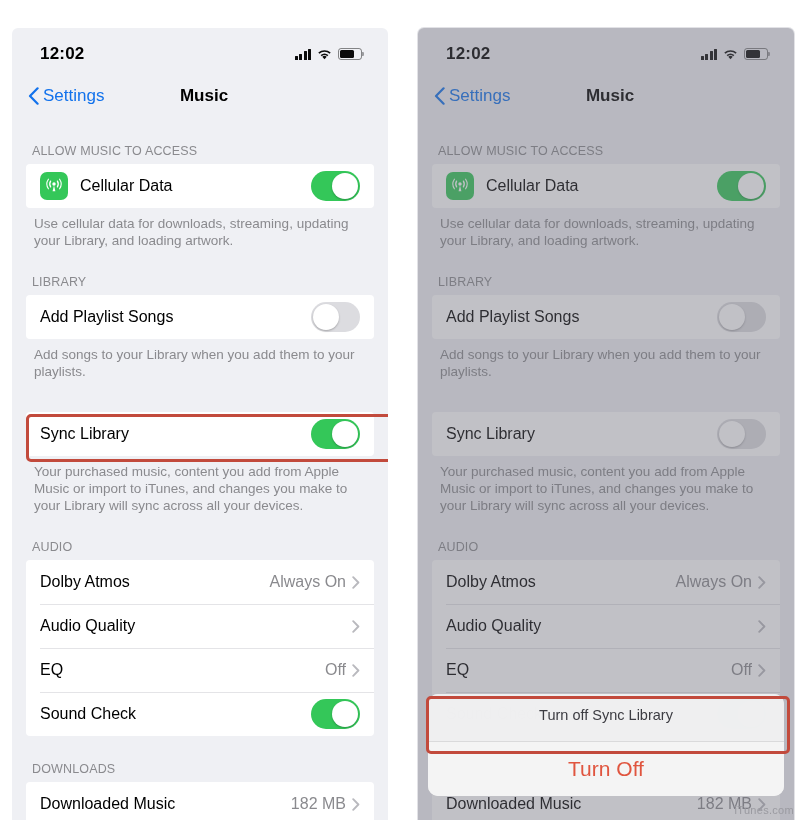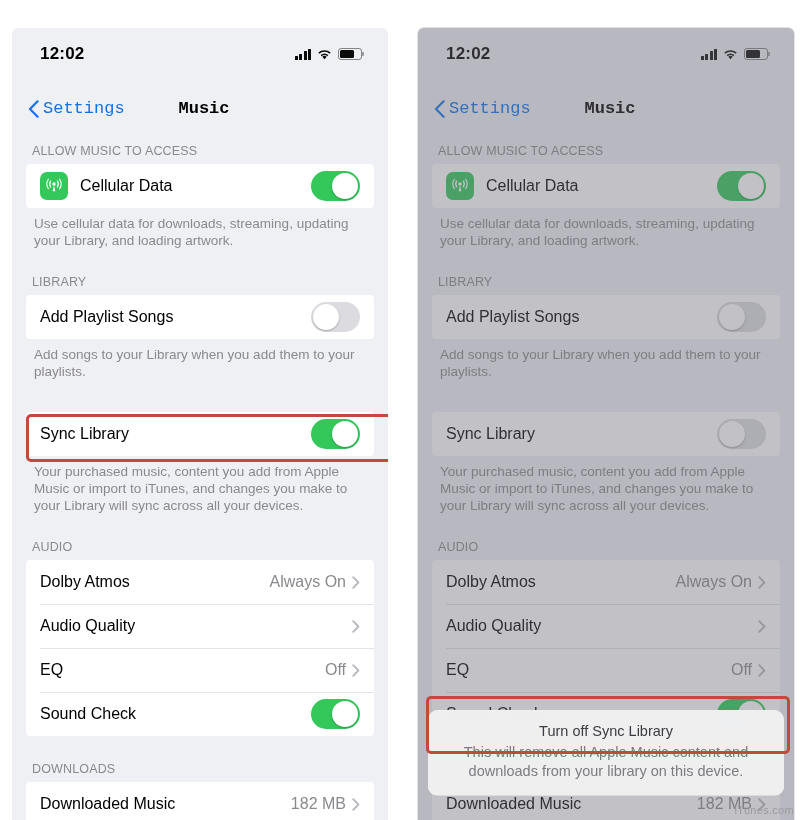--- a/index.html
+++ b/index.html
@@ -113,24 +113,23 @@
     width:72%;
     background:#0b0b0b;
     border-radius:1.5px;
   }
 
   
   .navbar {
     height: 44px;
     position: relative;
     display: flex;
-    align-items: flex-end;
+    align-items: center;
     padding: 0 16px;
     box-sizing: border-box;
-    font-family: Liberation Mono, monospace;
   }
   .back {
     display: flex;
     align-items: center;
     gap: 4px;
     color: #1272ec;
     font-size: 17px;
     cursor: pointer;
   }
   .chev-back {
@@ -607,23 +606,23 @@
           </div>
         </div>
       </div>
 
       <div class="dim-layer"></div>
 
       <div class="sheet">
         <div class="sheet-block">
           <div class="sheet-msg">
             <div class="sheet-title">Turn off Sync Library</div>
-            <div class="sheet-text">This will remove all Apple Music content and downloads from your library on this device.</div>
           </div>
           <div class="sheet-divider"></div>
+          <div class="sheet-btn destructive">Turn Off</div>
         </div>
       </div>
 
       <div class="redact" style="left:118px; top:798px; width:170px; z-index:55;"></div>
 
       <div class="annot turnoff"></div>
       <div class="fade-bottom"></div>
     </div>
   </div>
 

